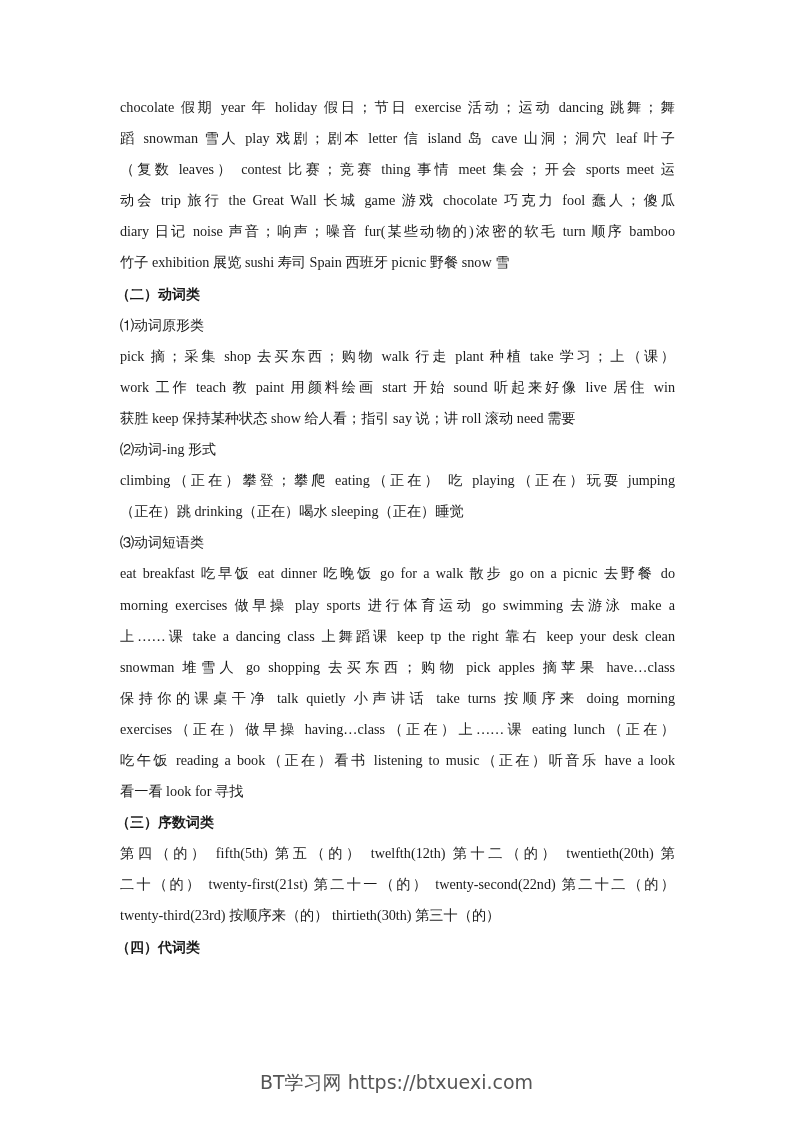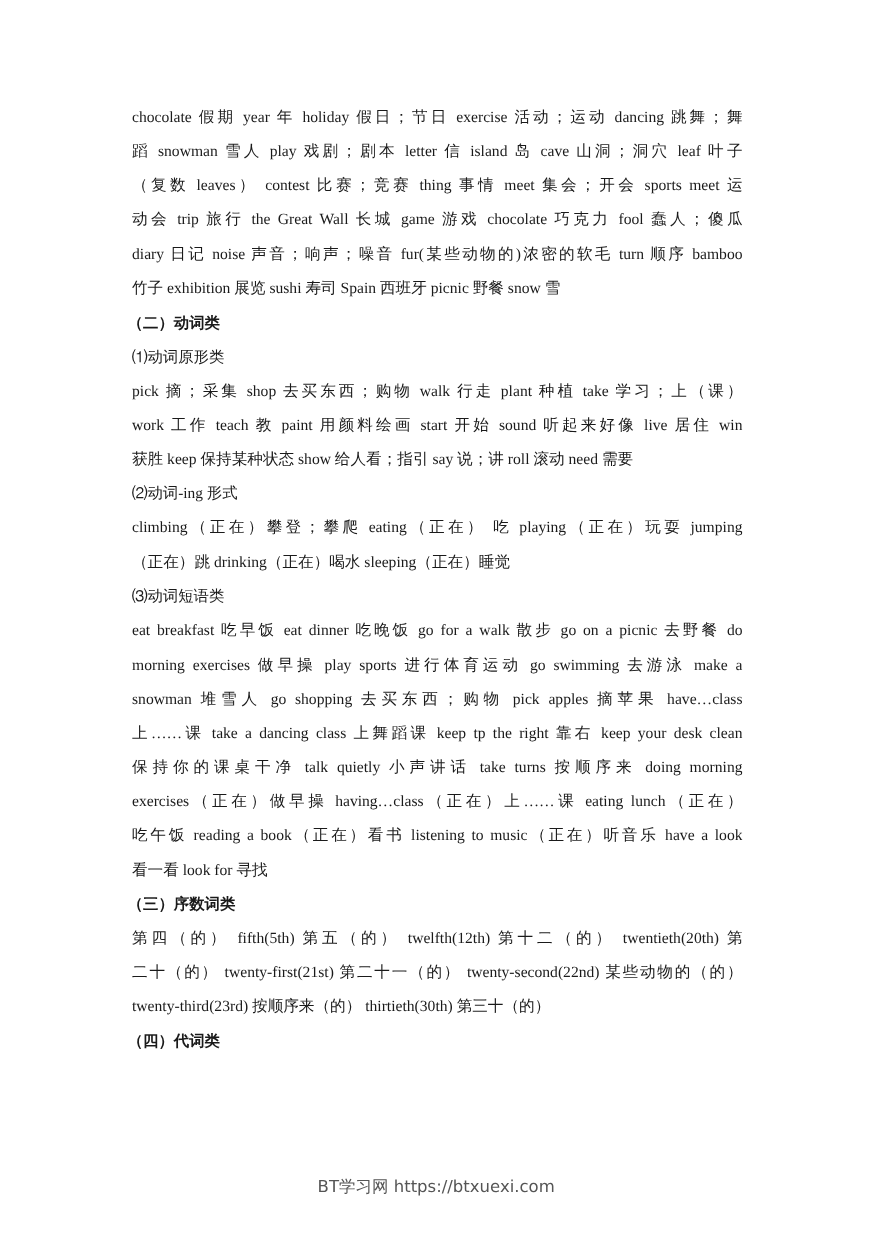--- a/index.html
+++ b/index.html
@@ -10,21 +10,21 @@
   .page { position: absolute; left: 120px; top: 92px; width: 555px; }
   .line {
     height: 31.1px; line-height: 31.1px; font-size: 14.2px;
     white-space: nowrap; text-align: justify; text-align-last: justify; overflow: hidden;
   }
   .line.last { text-align-last: left; }
   .heading { font-family: Liberation Serif, serif; font-weight: bold; font-size: 14px; text-align-last: left; margin-left: -4px; }
   .sub { font-size: 14px; text-align-last: left; }
   .footer {
     position: absolute; left: 0; width: 793px; top: 1070px; text-align: center;
-    font-family: "DejaVu Sans", "Liberation Sans", sans-serif; font-size: 15px; color: #555555;
+    font-family: "DejaVu Sans", "Liberation Sans", sans-serif; font-size: 19px; color: #555555;
   }
 </style>
 </head>
 <body>
 
 <div class="page">
   <div class="line">chocolate 假期  year 年  holiday 假日；节日  exercise 活动；运动  dancing 跳舞；舞</div>
   <div class="line">蹈  snowman 雪人  play 戏剧；剧本  letter 信  island 岛  cave 山洞；洞穴  leaf 叶子</div>
   <div class="line">（复数 leaves）  contest 比赛；竞赛  thing 事情  meet 集会；开会  sports meet 运</div>
   <div class="line">动会  trip 旅行  the Great Wall 长城  game 游戏  chocolate 巧克力  fool 蠢人；傻瓜</div>
@@ -34,26 +34,26 @@
   <div class="line sub">⑴动词原形类</div>
   <div class="line">pick 摘；采集  shop 去买东西；购物  walk 行走 plant 种植 take 学习；上（课）</div>
   <div class="line">work 工作  teach 教  paint 用颜料绘画 start 开始  sound 听起来好像  live 居住  win</div>
   <div class="line last">获胜  keep 保持某种状态  show 给人看；指引  say 说；讲  roll 滚动  need 需要</div>
   <div class="line sub">⑵动词-ing 形式</div>
   <div class="line">climbing（正在）攀登；攀爬  eating（正在）  吃 playing（正在）玩耍  jumping</div>
   <div class="line last">（正在）跳  drinking（正在）喝水  sleeping（正在）睡觉</div>
   <div class="line sub">⑶动词短语类</div>
   <div class="line">eat breakfast 吃早饭  eat dinner 吃晚饭  go for a walk 散步  go on a picnic 去野餐  do</div>
   <div class="line">morning exercises 做早操  play sports 进行体育运动  go swimming 去游泳  make a</div>
+  <div class="line">上……课  take a dancing class 上舞蹈课 keep tp the right 靠右 keep your desk clean</div>
   <div class="line">snowman 堆雪人  go shopping 去买东西；购物  pick apples 摘苹果   have…class</div>
-  <div class="line">上……课  take a dancing class 上舞蹈课 keep tp the right 靠右 keep your desk clean</div>
   <div class="line">保持你的课桌干净  talk quietly 小声讲话  take turns 按顺序来  doing morning</div>
   <div class="line">exercises（正在）做早操  having…class（正在）上……课  eating lunch（正在）</div>
   <div class="line">吃午饭  reading a book（正在）看书  listening to music（正在）听音乐  have a look</div>
   <div class="line last">看一看  look for 寻找</div>
   <div class="line heading">（三）序数词类</div>
   <div class="line">第四（的）  fifth(5th)  第五（的）  twelfth(12th)  第十二（的）  twentieth(20th)  第</div>
-  <div class="line">二十（的）  twenty-first(21st)  第二十一（的）  twenty-second(22nd)  某些动物的（的）</div>
+  <div class="line">二十（的）  twenty-first(21st)  第二十一（的）  twenty-second(22nd)  第二十二（的）</div>
   <div class="line last">twenty-third(23rd)  按顺序来（的）  thirtieth(30th)  第三十（的）</div>
   <div class="line heading">（四）代词类</div>
 </div>
 
 <div class="footer">BT学习网 https://btxuexi.com</div>
 
 </body></html>

